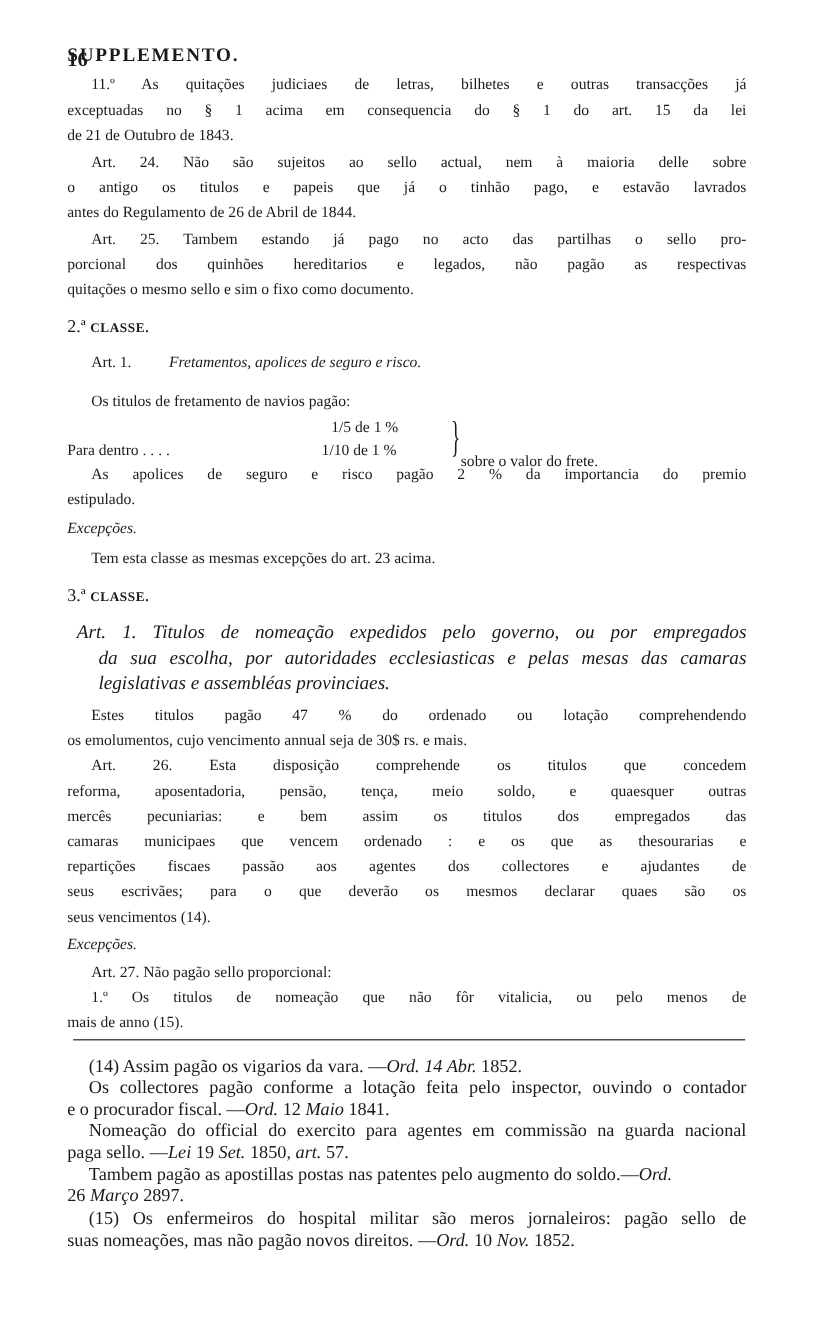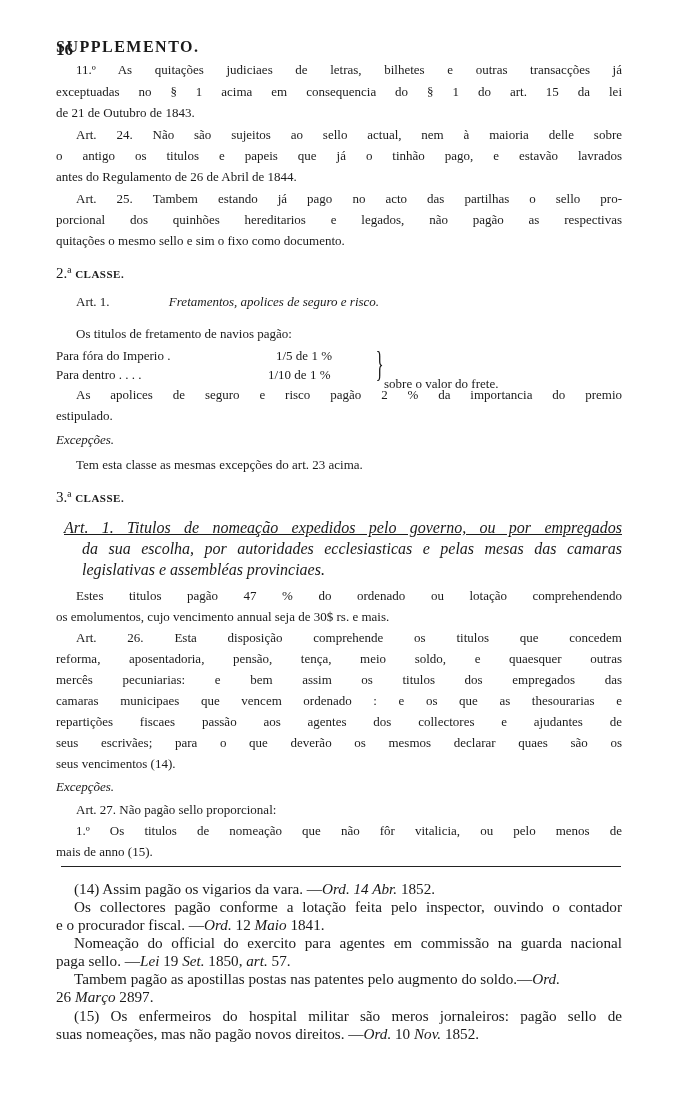--- a/index.html
+++ b/index.html
@@ -42,48 +42,47 @@
   <div class="ln just" style="top:210px">porcional dos quinhões hereditarios e legados, não pagão as respectivas</div>
   <div class="ln" style="top:231px">quitações o mesmo sello e sim o fixo como documento.</div>
 
   <div class="ln center classe" style="top:263px">
     <span>2.ª</span>
     <span class="sc">CLASSE.</span>
   </div>
 
   <div class="ln" style="top:292px; padding-left:20px; box-sizing:border-box;">
     <span>Art. 1.</span>
-    <span class="it" style="margin-left:56px">Fretamentos, apolices de seguro e risco.</span>
+    <span class="it" style="margin-left:28px">Fretamentos, apolices de seguro e risco.</span>
   </div>
 
   <div class="ln ind" style="top:324px">Os titulos de fretamento de navios pagão:</div>
 
   <div class="ln" style="top:346px">
-    <span>Para fóra do Imperio   .</span>
     <span style="position:absolute; left:220px">1/5 de 1 %</span>
   </div>
   <div class="ln" style="top:365px">
     <span>Para dentro   .   .   .   .</span>
     <span style="position:absolute; left:212px">1/10 de 1 %</span>
   </div>
   <div class="brace">}</div>
   <div class="ln" style="top:355px; left:328px; width:auto;margin-top:19px;">sobre o valor do frete.</div>
 
   <div class="ln just ind" style="top:385px">As apolices de seguro e risco pagão 2 % da importancia do premio</div>
   <div class="ln" style="top:406px">estipulado.</div>
 
   <div class="ln center it" style="top:430px">Excepções.</div>
   <div class="ln ind" style="top:455px">Tem esta classe as mesmas excepções do art. 23 acima.</div>
 
   <div class="ln center classe" style="top:487px">
     <span>3.ª</span>
     <span class="sc">CLASSE.</span>
   </div>
 
-  <div class="ln just it" style="top:518px; left:8px; width:558px; font-size:16px;text-decoration:underline;">Art. 1.  Titulos de nomeação expedidos pelo governo, ou por empregados</div>
+  <div class="ln just it" style="top:518px; left:8px; width:558px; font-size:16px;">Art. 1.  Titulos de nomeação expedidos pelo governo, ou por empregados</div>
   <div class="ln just it" style="top:539px; left:26px; width:540px; font-size:16px;">da sua escolha, por autoridades ecclesiasticas e pelas mesas das camaras</div>
   <div class="ln it" style="top:560px; left:26px; width:540px; font-size:16px;">legislativas e assembléas provinciaes.</div>
 
   <div class="ln just ind" style="top:586px">Estes titulos pagão 47 % do ordenado ou lotação comprehendendo</div>
   <div class="ln" style="top:607px">os emolumentos, cujo vencimento annual seja de 30$ rs. e mais.</div>
 
   <div class="ln just ind" style="top:628px">Art. 26. Esta disposição comprehende os titulos que concedem</div>
   <div class="ln just" style="top:649px">reforma, aposentadoria, pensão, tença, meio soldo, e quaesquer outras</div>
   <div class="ln just" style="top:670px">mercês pecuniarias: e bem assim os titulos dos empregados das</div>
   <div class="ln just" style="top:691px">camaras municipaes que vencem ordenado : e os que as thesourarias e</div>

